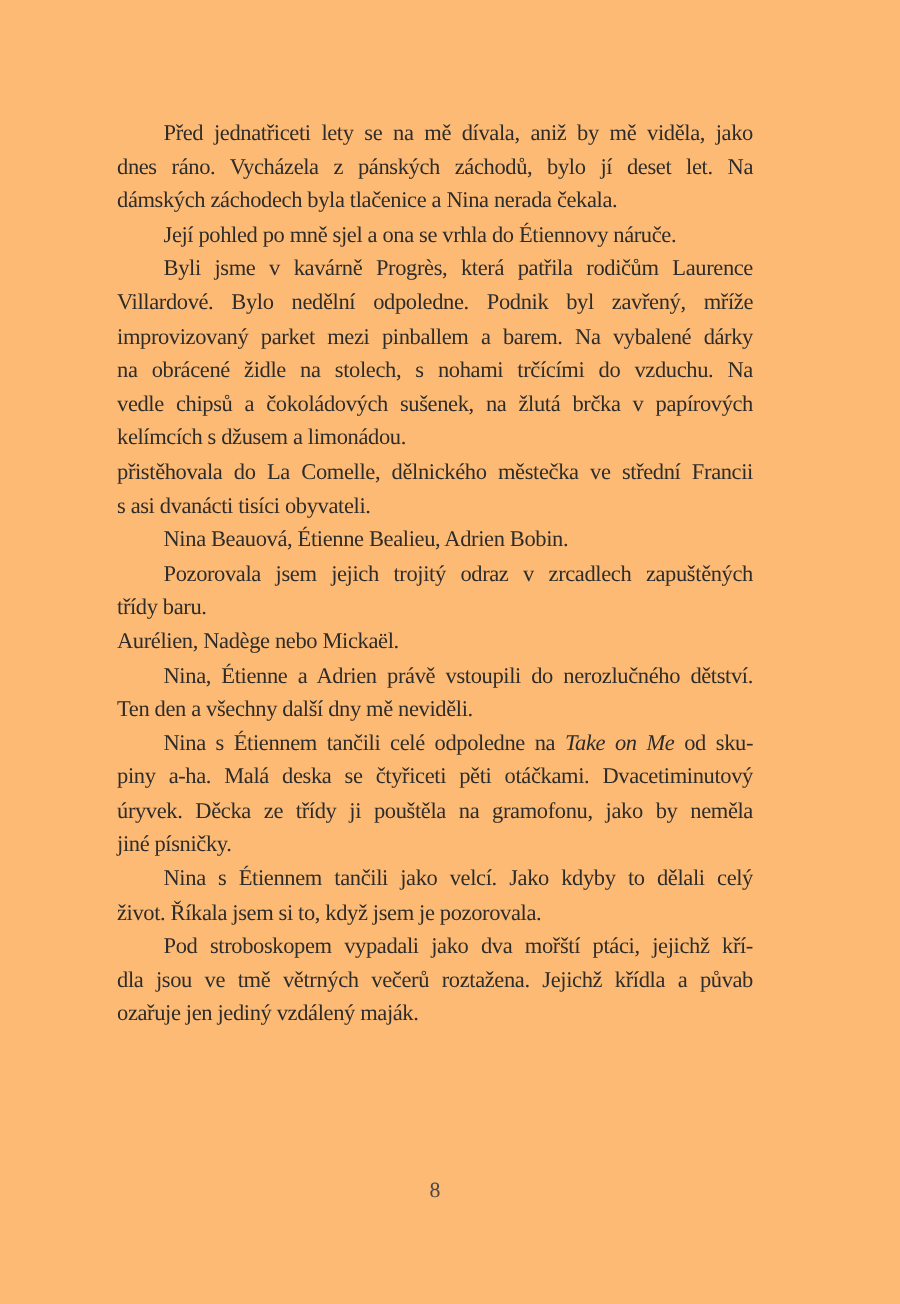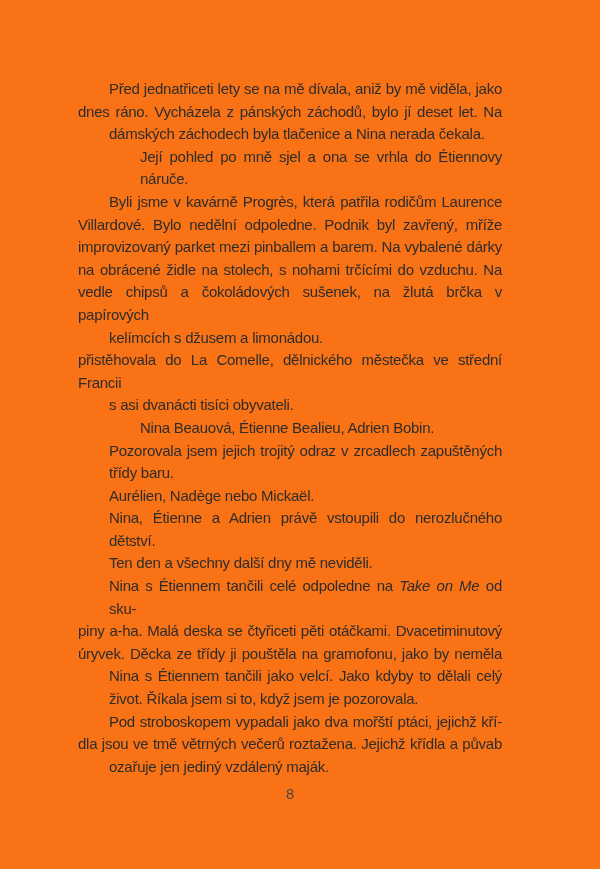--- a/index.html
+++ b/index.html
@@ -4,22 +4,22 @@
 <style>
   html, body {
     margin: 0;
     padding: 0;
     background: #fdfdfc;
   }
   .book-page {
     position: relative;
     width: 600px;
     height: 869px;
-    background: #f97316;
-    font-family: Liberation Sans, sans-serif;
+    background: #fdba74;
+    font-family: Liberation Serif, serif;
     color: #2e2c2a;
     overflow: hidden;
   }
   .text-block {
     position: absolute;
     left: 78px;
     top: 78px;
     width: 424px;
     font-size: 15px;
     line-height: 22.6px;
@@ -28,21 +28,20 @@
   .paragraph {
     margin: 0;
     padding: 0;
   }
   .line {
     text-align: justify;
     text-align-last: justify;
   }
   .line.last {
     text-align-last: left;
-    margin-left: 31px;
   }
   .line.indent {
     padding-left: 31px;
   }
   .italic {
     font-style: italic;
   }
   .page-number {
     position: absolute;
     left: 78px;
@@ -90,20 +89,21 @@
         <div class="line last"><span>Aurélien, Nadège nebo Mickaël.</span></div>
       </div>
       <div class="paragraph">
         <div class="line indent"><span>Nina, Étienne a Adrien právě vstoupili do nerozlučného dětství.</span></div>
         <div class="line last"><span>Ten den a všechny další dny mě neviděli.</span></div>
       </div>
       <div class="paragraph">
         <div class="line indent"><span>Nina s Étiennem tančili celé odpoledne na </span><span class="italic">Take on Me</span><span> od sku-</span></div>
         <div class="line"><span>piny a-ha. Malá deska se čtyřiceti pěti otáčkami. Dvacetiminutový</span></div>
         <div class="line"><span>úryvek. Děcka ze třídy ji pouštěla na gramofonu, jako by neměla</span></div>
+        <div class="line last"><span>jiné písničky.</span></div>
       </div>
       <div class="paragraph">
         <div class="line indent"><span>Nina s Étiennem tančili jako velcí. Jako kdyby to dělali celý</span></div>
         <div class="line last"><span>život. Říkala jsem si to, když jsem je pozorovala.</span></div>
       </div>
       <div class="paragraph">
         <div class="line indent"><span>Pod stroboskopem vypadali jako dva mořští ptáci, jejichž kří-</span></div>
         <div class="line"><span>dla jsou ve tmě větrných večerů roztažena. Jejichž křídla a půvab</span></div>
         <div class="line last"><span>ozařuje jen jediný vzdálený maják.</span></div>
       </div>

